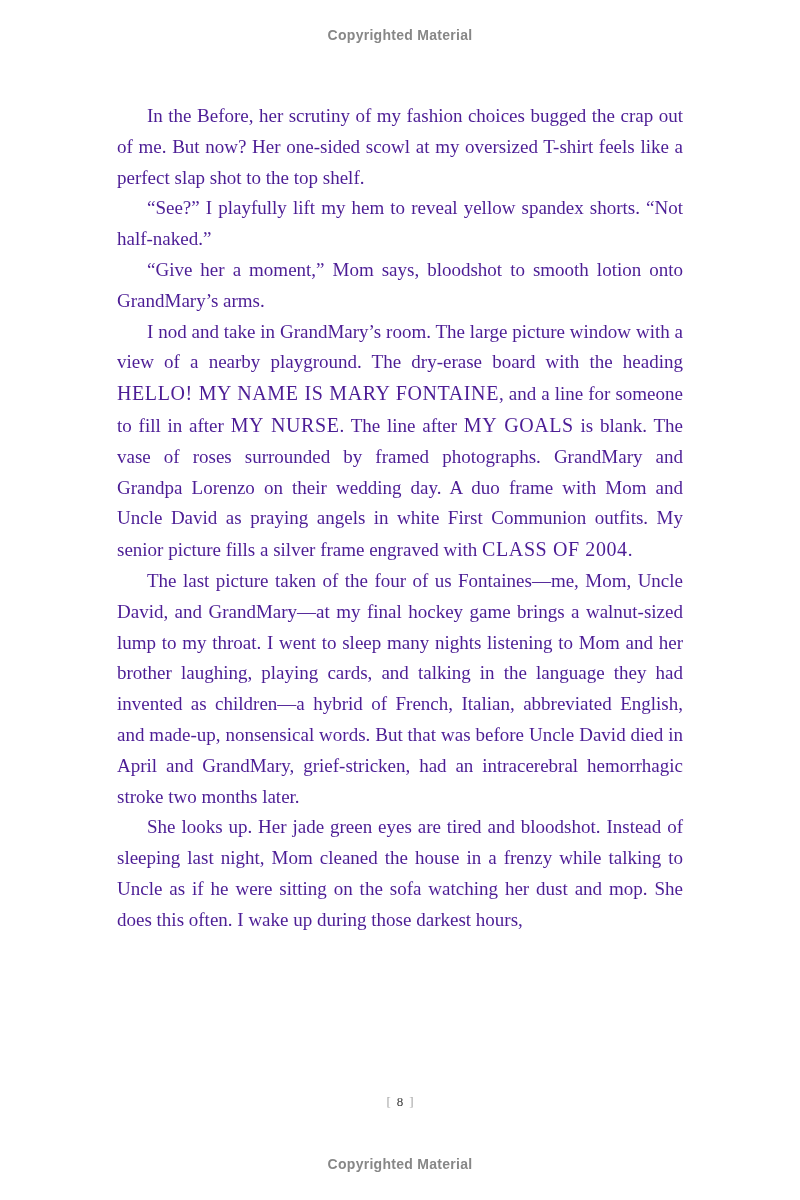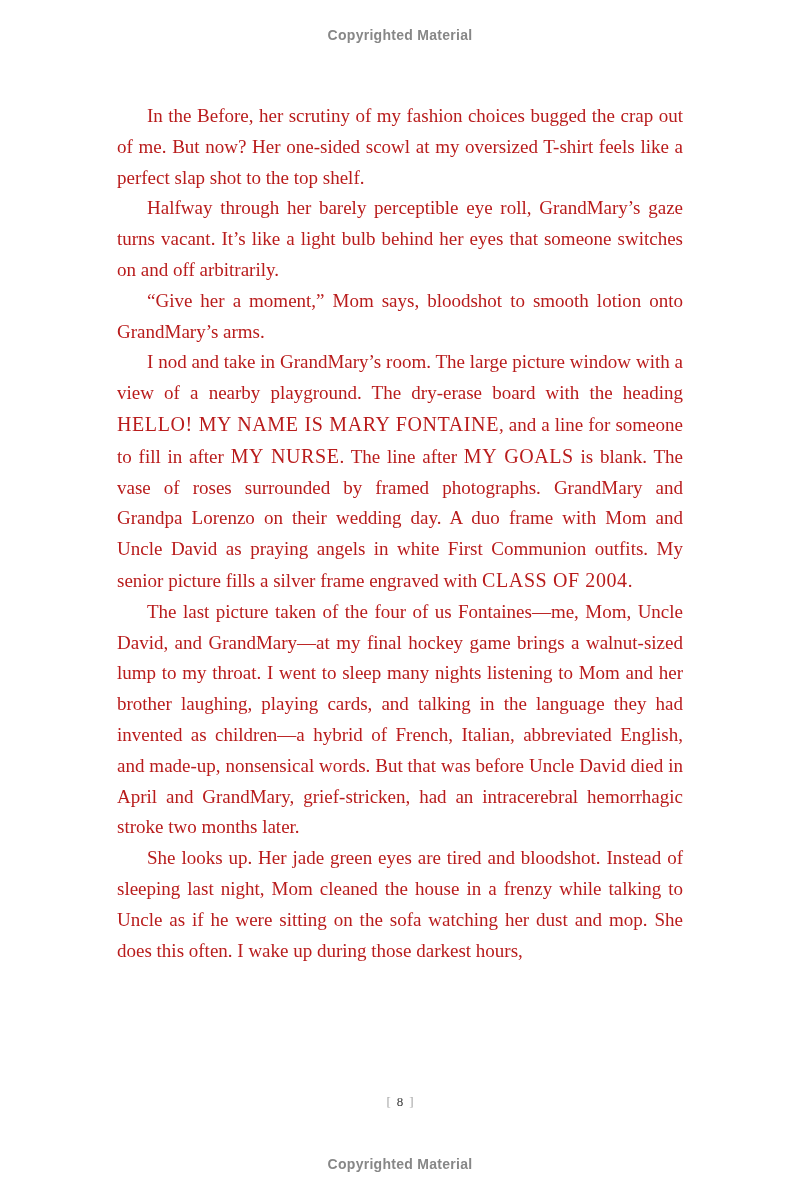--- a/index.html
+++ b/index.html
@@ -34,21 +34,21 @@
     top: 101px;
     width: 566px;
   }
   .text-block p {
     margin: 0;
     padding: 0;
     text-indent: 30px;
     text-align: justify;
     font-size: 19px;
     line-height: 30.8px;
-    color: #b91c1c;
+    color: #4c1d95;
   }
   .sc {
     font-size: 20px;
     letter-spacing: 0.03em;
   }
   .folio {
     position: absolute;
     left: 0;
     top: 1094px;
     width: 100%;
@@ -62,21 +62,21 @@
   }
 </style>
 </head>
 <body>
 
 <div class="page">
   <div class="copyright top">Copyrighted Material</div>
 
   <main class="text-block" id="text-block">
       <p><span>In the Before, her scrutiny of my fashion choices bugged the crap out of me. But now? Her one-sided scowl at my oversized T-shirt feels like a perfect slap shot to the top shelf.</span></p>
-      <p><span>Halfway through her barely perceptible eye roll, GrandMary’s gaze turns vacant. It’s like a light bulb behind her eyes that someone switches on and off arbitrarily.</span></p>
+      <p><span>“See?” I playfully lift my hem to reveal yellow spandex shorts. “Not half-naked.”</span></p>
       <p><span>“Give her a moment,” Mom says, bloodshot to smooth lotion onto GrandMary’s arms.</span></p>
       <p><span>I nod and take in GrandMary’s room. The large picture window with a view of a nearby playground. The dry-erase board with the heading </span><span class="sc">HELLO! MY NAME IS MARY FONTAINE</span><span>, and a line for someone to fill in after </span><span class="sc">MY NURSE</span><span>. The line after </span><span class="sc">MY GOALS</span><span> is blank. The vase of roses surrounded by framed photographs. GrandMary and Grandpa Lorenzo on their wedding day. A duo frame with Mom and Uncle David as praying angels in white First Communion outfits. My senior picture fills a silver frame engraved with </span><span class="sc">CLASS OF 2004</span><span>.</span></p>
       <p><span>The last picture taken of the four of us Fontaines—me, Mom, Uncle David, and GrandMary—at my final hockey game brings a walnut-sized lump to my throat. I went to sleep many nights listening to Mom and her brother laughing, playing cards, and talking in the language they had invented as children—a hybrid of French, Italian, abbreviated English, and made-up, nonsensical words. But that was before Uncle David died in April and GrandMary, grief-stricken, had an intracerebral hemorrhagic stroke two months later.</span></p>
       <p><span>She looks up. Her jade green eyes are tired and bloodshot. Instead of sleeping last night, Mom cleaned the house in a frenzy while talking to Uncle as if he were sitting on the sofa watching her dust and mop. She does this often. I wake up during those darkest hours,</span></p>
     </main>
 
   <div class="folio">
     <span class="bracket">[</span><span class="num">8</span><span class="bracket">]</span>
   </div>
 

